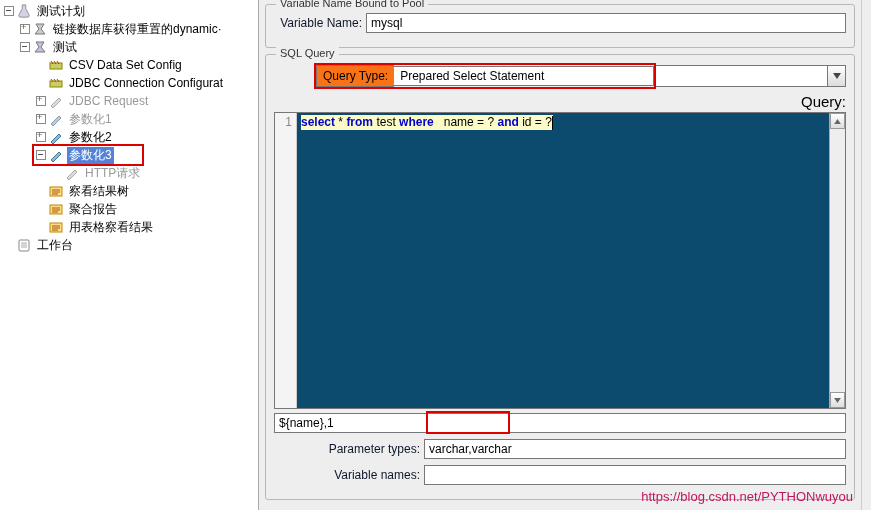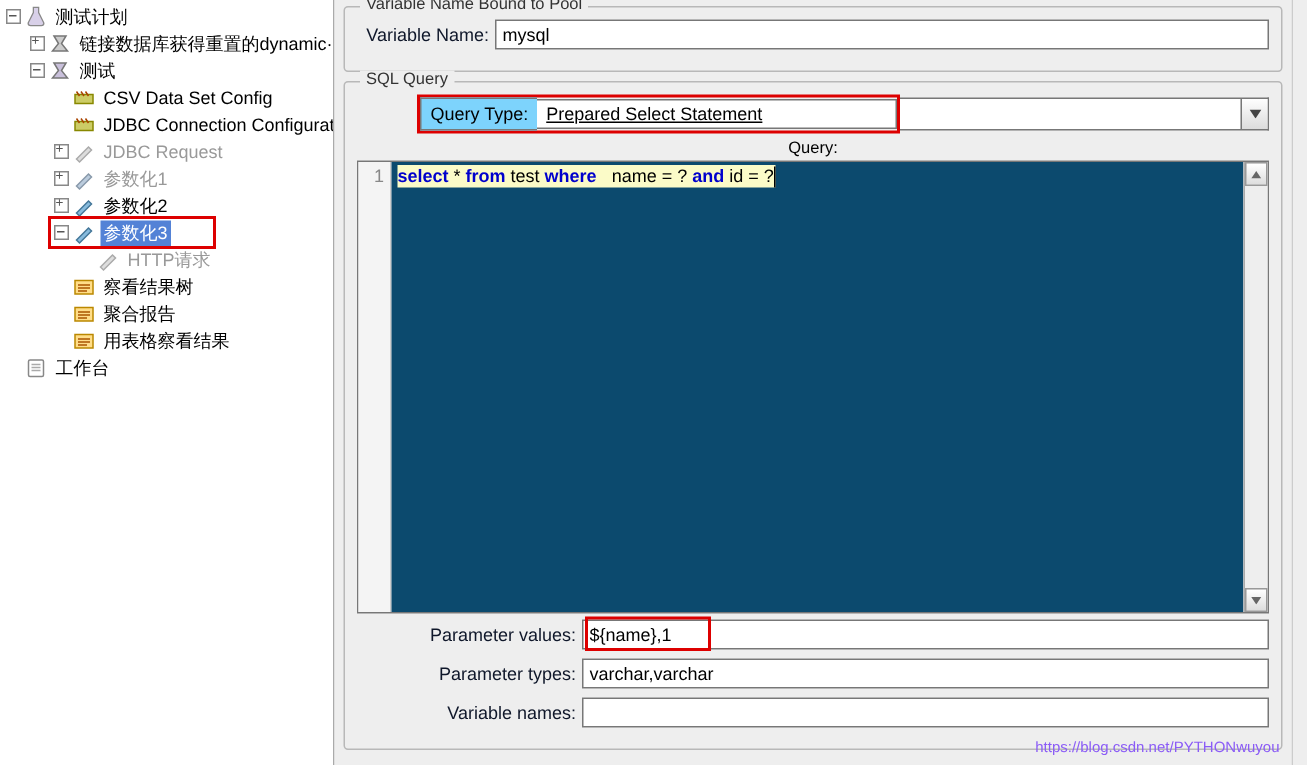--- a/index.html
+++ b/index.html
@@ -1,17 +1,17 @@
 <!DOCTYPE html>
 <html><head>
 <meta charset="utf-8">
 <style>
 * { box-sizing: border-box; margin: 0; padding: 0; font-family: Dialog, Arial, sans-serif; font-size: 12px; }
 body { background: #eeeeee; width: 871px; height: 510px; overflow: hidden; display: flex; }
-.tree-panel { width: 223px; height: 100%; background: #fff; border-right: 1px solid #aaa; overflow: hidden; position: relative; }
+.tree-panel { width: 259px; height: 100%; background: #fff; border-right: 1px solid #aaa; overflow: hidden; position: relative; }
 .tree { padding: 2px 0 0 4px; }
 .tree-row { display: flex; align-items: center; height: 18px; white-space: nowrap; cursor: pointer; color: #000; }
 .tree-row.disabled { color: #999; }
 .tree-row .toggle { width: 10px; height: 10px; margin-right: 2px; position: relative; flex-shrink: 0; }
 .tree-row .toggle.open::before, .tree-row .toggle.closed::before {
   content: ''; position: absolute; left: 0; top: 0; width: 8px; height: 8px; border: 1px solid #888; background: #fff;
 }
 .tree-row .toggle.open::after { content: ''; position: absolute; left: 2px; top: 4px; width: 5px; height: 1px; background: #555; }
 .tree-row .toggle.closed::after { content: '+'; position: absolute; left: 1px; top: -2px; font-size: 9px; color: #555; }
 .tree-row .icon { width: 16px; height: 16px; margin-right: 3px; flex-shrink: 0; display: flex; align-items: center; justify-content: center; }
@@ -22,40 +22,40 @@
 .indent-3 { padding-left: 48px; }
 .sel-box { position: absolute; border: 2px solid #d00; }
 .main-panel { flex: 1; height: 100%; background: #eeeeee; padding: 4px 6px; display: flex; flex-direction: column; position: relative; }
 .fieldset { border: 1px solid #b8b8b8; border-radius: 3px; padding: 8px 8px; margin-bottom: 6px; position: relative; }
 .fieldset-title { position: absolute; top: -8px; left: 10px; background: #eeeeee; padding: 0 4px; font-size: 11px; color: #333; }
 .form-row { display: flex; align-items: center; margin-bottom: 6px; }
 .form-row .lbl { text-align: right; padding-right: 4px; color: #0f172a; }
 .text-input { flex: 1; height: 20px; border: 1px solid #777; background: #fff; padding: 2px 4px; font-size: 12px; }
 .query-type-row { display: flex; align-items: center; height: 26px; }
 .query-type-box { display: flex; align-items: center; border: 2px solid #d00; }
-.qt-label { padding: 3px 6px; border: 1px solid #777; border-right: none; background: #7dd3fc; }
+.qt-label { padding: 3px 6px; border: 1px solid #777; border-right: none; background: #f97316; }
 .dropdown { display: flex; align-items: stretch; flex: 1; height: 22px; border: 1px solid #777; }
 .dropdown-text { flex: 1; background: #fff; padding: 2px 6px; }
 .dropdown-btn { width: 18px; background: linear-gradient(#fefefe,#dcdcdc); border-left: 1px solid #777; display: flex; align-items: center; justify-content: center; }
 .dropdown-btn svg { width: 8px; height: 6px; }
-.query-label { text-align: center; font-size: 11px; margin: 4px 0 2px; }
+.query-label { text-align: right; font-size: 15px; margin: 4px 0 2px; }
 .editor-wrap { display: flex; border: 1px solid #777; background: #fff; flex: 1; position: relative; }
 .gutter { width: 22px; background: #f4f4f4; border-right: 1px solid #ccc; text-align: right; padding: 2px 4px; color: #888; font-family: monospace; font-size: 11px; }
 .editor { flex: 1; font-family: Monaco, Consolas, monospace; font-size: 12px; padding: 2px 4px; background: #0c4a6e; white-space: pre; }
 .editor .line1 { background: #fbfbc8; display: inline-block; position: relative; }
 .kw { color: #0000cc; font-weight: bold; }
 .cursor { display: inline-block; width: 1px; height: 14px; background: #000; vertical-align: middle; }
 .vbar { width: 16px; background: #eee; border-left: 1px solid #aaa; display: flex; flex-direction: column; justify-content: space-between; }
 .vbar .arrow { height: 16px; background: linear-gradient(#fff,#ddd); border: 1px solid #999; display: flex; align-items: center; justify-content: center; }
 .vbar .arrow svg { width: 7px; height: 5px; }
 .sql-group { flex: 1; display: flex; flex-direction: column; }
 .bottom-rows { margin-top: 4px; }
 .bottom-rows .form-row .lbl { width: 150px; }
 .pv-highlight { position: absolute; border: 2px solid #d00; pointer-events: none; }
-.watermark { position: absolute; right: 8px; bottom: 6px; color: #8b5cf6; font-size: 10px; pointer-events: none; }
+.watermark { position: absolute; right: 8px; bottom: 6px; color: #be185d; font-size: 13px; pointer-events: none; }
 .right-strip { width: 10px; background: #eee; border-left: 1px solid #ccc; }
 .icon-flask svg, .icon-generic svg { width: 14px; height: 14px; }
 </style>
 </head>
 <body>
 
 <div class="tree-panel">
   <div class="tree">
     <div class="tree-row indent-0">
       <span class="toggle open"></span>
@@ -205,21 +205,21 @@
     </div>
   </div>
 
   <div class="fieldset sql-group" style="position:relative;">
     <div class="fieldset-title">SQL Query</div>
 
     <div class="query-type-row">
       <div style="width:40px;"></div>
       <div class="query-type-box">
         <span class="qt-label">Query Type:</span>
-        <span class="dropdown-text" style="border:1px solid #777;border-left:none;width:240px;text-decoration:underline;">Prepared Select Statement</span>
+        <span class="dropdown-text" style="border:1px solid #777;border-left:none;width:260px;">Prepared Select Statement</span>
       </div>
       <div class="dropdown" style="flex:1;margin-left:0;border-left:none;">
         <span class="dropdown-text"></span>
         <span class="dropdown-btn">
             <svg viewBox="0 0 8 6">
               <path d="M0 0h8L4 6z" fill="#444"></path>
             </svg>
           </span>
       </div>
     </div>
@@ -238,21 +238,20 @@
         <div class="arrow">
             <svg viewBox="0 0 8 6">
               <path d="M0 0h8L4 6z" fill="#666"></path>
             </svg>
           </div>
       </div>
     </div>
 
     <div class="bottom-rows" style="position:relative;">
       <div class="form-row">
-        <span class="lbl">Parameter values:</span>
         <input class="text-input" value="${name},1" style="">
       </div>
       <div class="pv-highlight" style="left:152px;top:-2px;width:84px;height:23px;"></div>
       <div class="form-row">
         <span class="lbl">Parameter types:</span>
         <input class="text-input" value="varchar,varchar" style="">
       </div>
       <div class="form-row">
         <span class="lbl">Variable names:</span>
         <input class="text-input" value="" style="">

